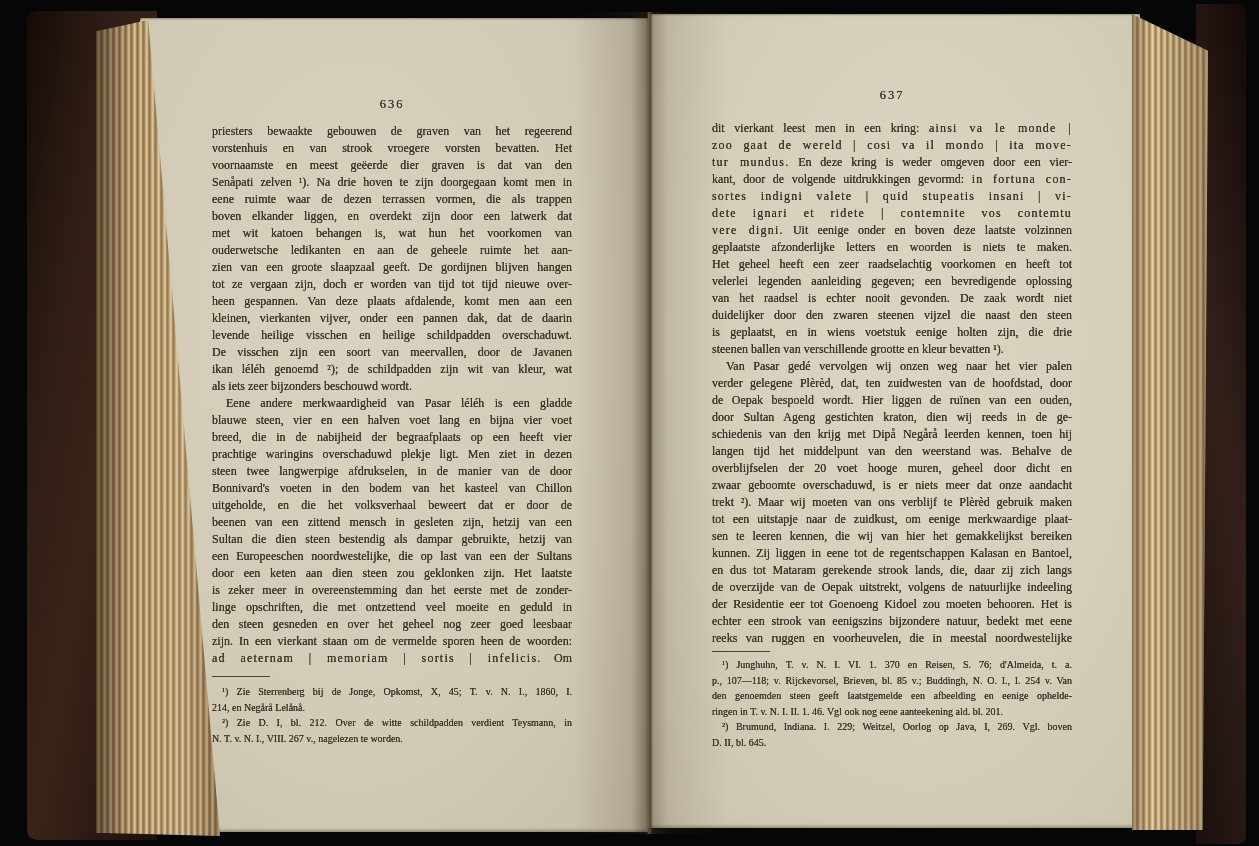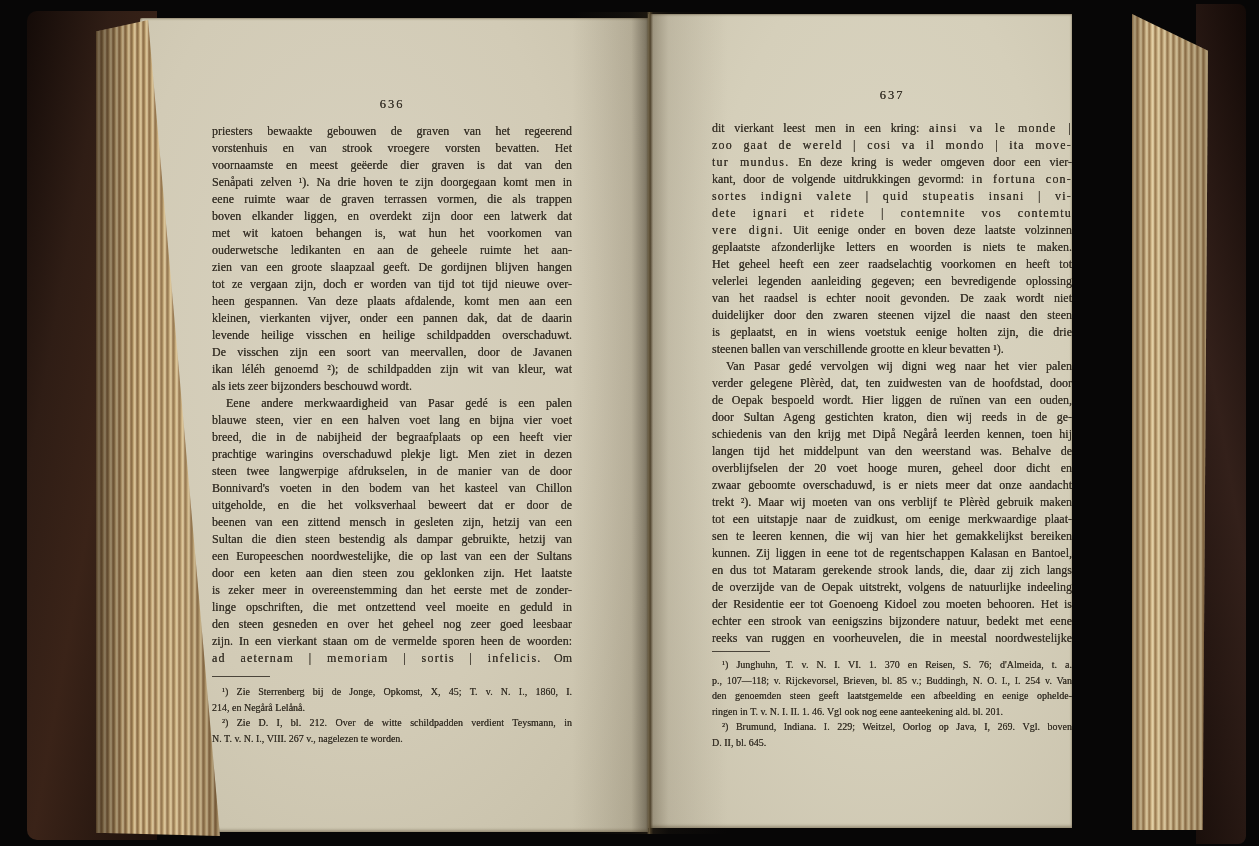--- a/index.html
+++ b/index.html
@@ -16,21 +16,21 @@
     clip-path:polygon(0% 1.4%,42% 0%,100% 100%,0% 99.6%);}
   .edge-right{position:absolute;left:1132px;top:14px;width:76px;height:816px;
     background:
       linear-gradient(90deg,rgba(60,40,20,.4) 0%,rgba(0,0,0,0) 25%,rgba(50,32,14,.3) 100%),
       repeating-linear-gradient(90deg,#a78a5e 0px,#d4bb8e 1.5px,#ecdcb2 3px,#b2956a 4.5px,#96774d 6px);
     clip-path:polygon(0% 0%,100% 4.5%,93% 100%,0% 100%);}
   .page{position:absolute;color:#3a342a;}
   .page.left{left:140px;top:18px;width:508px;height:814px;border-radius:2px 0 0 2px;
     background:radial-gradient(ellipse at 42% 38%,#d8d2c0 0%,#d2cbb6 55%,#c5bea7 100%);
     box-shadow:inset 0 1px 2px rgba(80,65,40,.45), inset 0 -2px 3px rgba(80,65,40,.4);font-family:Liberation Serif, serif;}
-  .page.right{left:648px;top:14px;width:424px;height:814px;
+  .page.right{left:648px;top:14px;width:492px;height:814px;
     background:radial-gradient(ellipse at 55% 40%,#dad5c2 0%,#d5cfba 55%,#c9c2ac 100%);
     box-shadow:inset 0 1px 2px rgba(80,65,40,.45), inset 0 -2px 3px rgba(80,65,40,.4);}
   .gutter{position:absolute;left:572px;top:12px;width:156px;height:822px;pointer-events:none;
     background:linear-gradient(90deg,rgba(70,58,38,0) 0%,rgba(70,58,38,.18) 38%,rgba(48,39,24,.5) 48%,
       #6a5c40 49.5%,#4a3d27 50%,rgba(70,58,38,.35) 52%,rgba(70,58,38,.12) 62%,rgba(70,58,38,0) 100%);}
   .pagenum{position:absolute;width:360px;text-align:center;font-size:12.5px;letter-spacing:2px;
     text-shadow:0 0 .6px currentColor;}
   .page.left .pagenum{left:72px;top:79px;}
   .page.right .pagenum{left:64px;top:74px;}
   .pbody{position:absolute;width:360px;}
@@ -57,33 +57,33 @@
   <div class="cover-left"></div>
   <div class="cover-right"></div>
 
   <div class="page left">
     <div class="pagenum">636</div>
     <div class="pbody">
         <div class="line"><span>priesters bewaakte gebouwen de graven van het regeerend</span></div>
         <div class="line"><span>vorstenhuis en van strook vroegere vorsten bevatten. Het</span></div>
         <div class="line"><span>voornaamste en meest geëerde dier graven is dat van den</span></div>
         <div class="line"><span>Senåpati zelven ¹). Na drie hoven te zijn doorgegaan komt men in</span></div>
-        <div class="line"><span>eene ruimte waar de graven terrassen vormen, die als trappen</span></div>
+        <div class="line"><span>eene ruimte waar de dezen terrassen vormen, die als trappen</span></div>
         <div class="line"><span>boven elkander liggen, en overdekt zijn door een latwerk dat</span></div>
         <div class="line"><span>met wit katoen behangen is, wat hun het voorkomen van</span></div>
         <div class="line"><span>ouderwetsche ledikanten en aan de geheele ruimte het aan-</span></div>
         <div class="line"><span>zien van een groote slaapzaal geeft. De gordijnen blijven hangen</span></div>
         <div class="line"><span>tot ze vergaan zijn, doch er worden van tijd tot tijd nieuwe over-</span></div>
         <div class="line"><span>heen gespannen. Van deze plaats afdalende, komt men aan een</span></div>
         <div class="line"><span>kleinen, vierkanten vijver, onder een pannen dak, dat de daarin</span></div>
         <div class="line"><span>levende heilige visschen en heilige schildpadden overschaduwt.</span></div>
         <div class="line"><span>De visschen zijn een soort van meervallen, door de Javanen</span></div>
         <div class="line"><span>ikan léléh genoemd ²); de schildpadden zijn wit van kleur, wat</span></div>
         <div class="line last"><span>als iets zeer bijzonders beschouwd wordt.</span></div>
-        <div class="line indent"><span>Eene andere merkwaardigheid van Pasar gedé is een palen</span></div>
+        <div class="line indent"><span>Eene andere merkwaardigheid van Pasar léléh is een gladde</span></div>
         <div class="line"><span>blauwe steen, vier en een halven voet lang en bijna vier voet</span></div>
         <div class="line"><span>breed, die in de nabijheid der begraafplaats op een heeft vier</span></div>
         <div class="line"><span>prachtige waringins overschaduwd plekje ligt. Men ziet in dezen</span></div>
         <div class="line"><span>steen twee langwerpige afdrukselen, in de manier van de door</span></div>
         <div class="line"><span>Bonnivard's voeten in den bodem van het kasteel van Chillon</span></div>
         <div class="line"><span>uitgeholde, en die het volksverhaal beweert dat er door de</span></div>
         <div class="line"><span>beenen van een zittend mensch in gesleten zijn, hetzij van een</span></div>
         <div class="line"><span>Sultan die dien steen bestendig als dampar gebruikte, hetzij van</span></div>
         <div class="line"><span>een Europeeschen noordwestelijke, die op last van een der Sultans</span></div>
         <div class="line"><span>door een keten aan dien steen zou geklonken zijn. Het laatste</span></div>
@@ -112,21 +112,21 @@
         <div class="line"><span class="sp">sortes indigni valete | quid stupeatis insani | vi-</span></div>
         <div class="line"><span class="sp">dete ignari et ridete | contemnite vos contemtu</span></div>
         <div class="line"><span class="sp">vere digni.</span><span> Uit eenige onder en boven deze laatste volzinnen</span></div>
         <div class="line"><span>geplaatste afzonderlijke letters en woorden is niets te maken.</span></div>
         <div class="line"><span>Het geheel heeft een zeer raadselachtig voorkomen en heeft tot</span></div>
         <div class="line"><span>velerlei legenden aanleiding gegeven; een bevredigende oplossing</span></div>
         <div class="line"><span>van het raadsel is echter nooit gevonden. De zaak wordt niet</span></div>
         <div class="line"><span>duidelijker door den zwaren steenen vijzel die naast den steen</span></div>
         <div class="line"><span>is geplaatst, en in wiens voetstuk eenige holten zijn, die drie</span></div>
         <div class="line last"><span>steenen ballen van verschillende grootte en kleur bevatten ¹).</span></div>
-        <div class="line indent"><span>Van Pasar gedé vervolgen wij digni weg naar het vier palen</span></div>
+        <div class="line indent"><span>Van Pasar gedé vervolgen wij onzen weg naar het vier palen</span></div>
         <div class="line"><span>verder gelegene Plèrèd, dat, ten zuidwesten van de hoofdstad, door</span></div>
         <div class="line"><span>de Oepak bespoeld wordt. Hier liggen de ruïnen van een ouden,</span></div>
         <div class="line"><span>door Sultan Ageng gestichten kraton, dien wij reeds in de ge-</span></div>
         <div class="line"><span>schiedenis van den krijg met Dipå Negårå leerden kennen, toen hij</span></div>
         <div class="line"><span>langen tijd het middelpunt van den weerstand was. Behalve de</span></div>
         <div class="line"><span>overblijfselen der 20 voet hooge muren, geheel door dicht en</span></div>
         <div class="line"><span>zwaar geboomte overschaduwd, is er niets meer dat onze aandacht</span></div>
         <div class="line"><span>trekt ²). Maar wij moeten van ons verblijf te Plèrèd gebruik maken</span></div>
         <div class="line"><span>tot een uitstapje naar de zuidkust, om eenige merkwaardige plaat-</span></div>
         <div class="line"><span>sen te leeren kennen, die wij van hier het gemakkelijkst bereiken</span></div>

